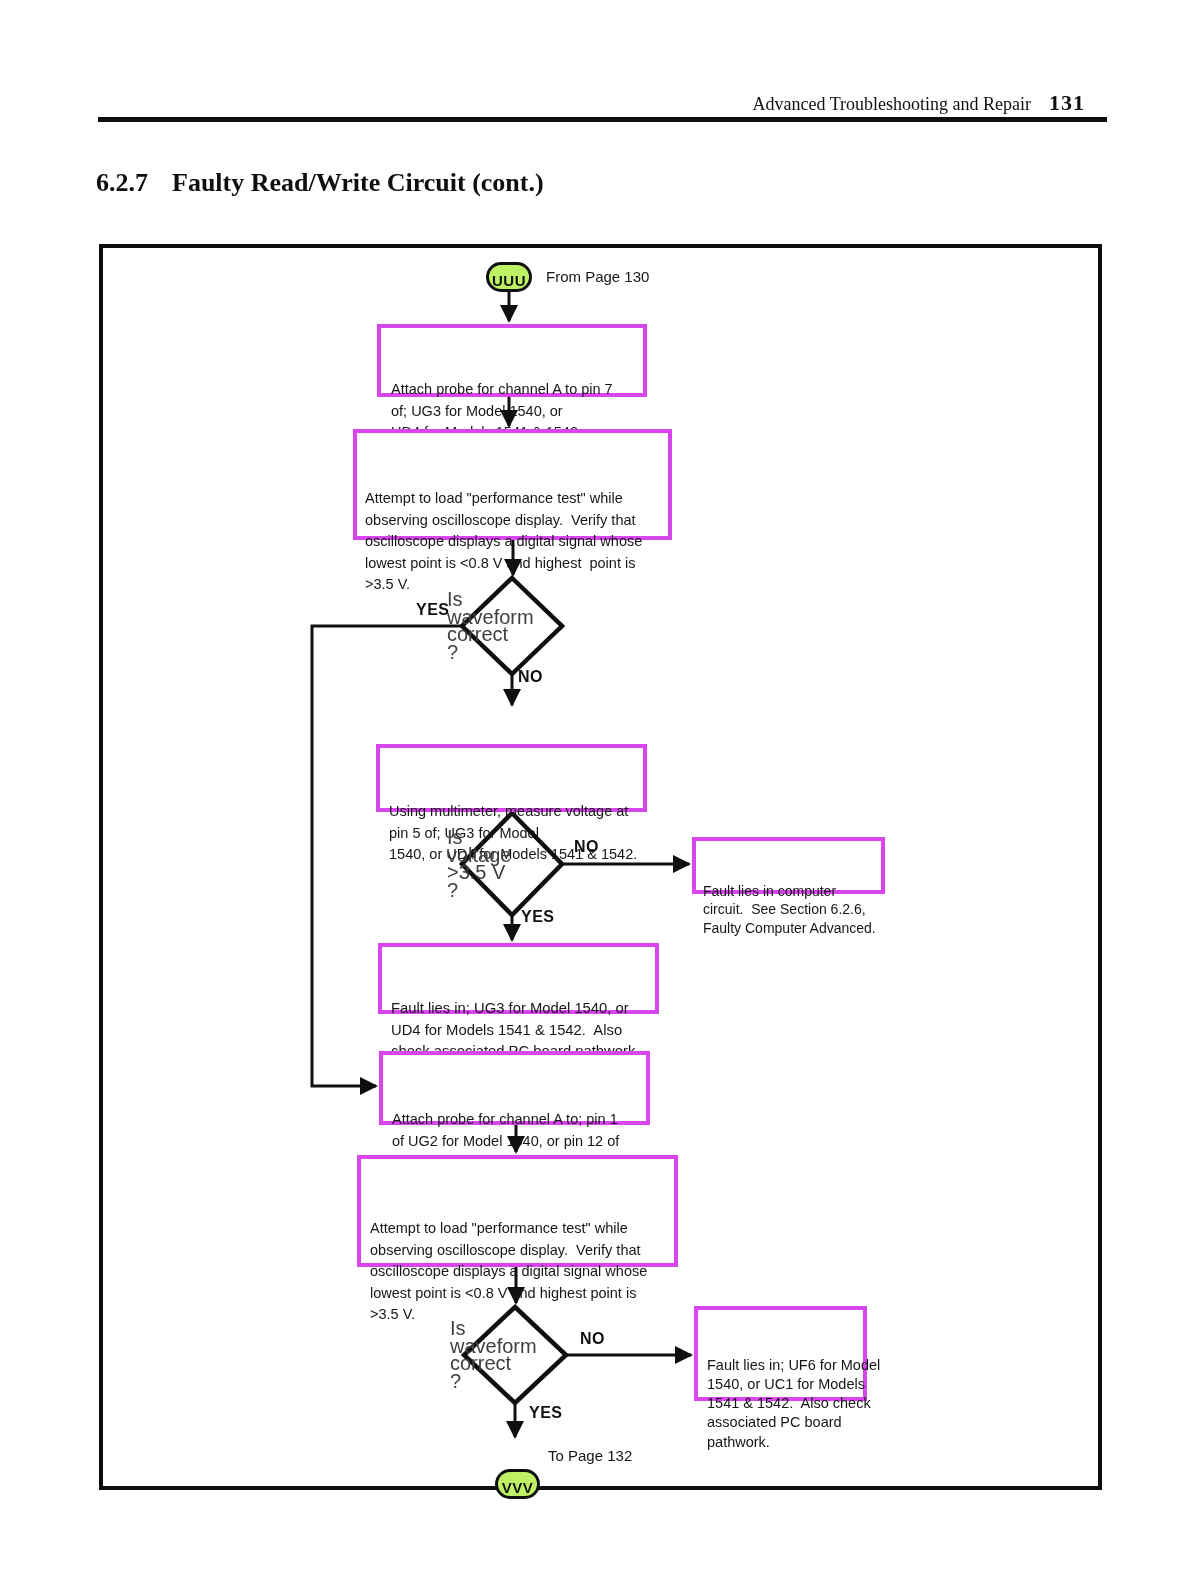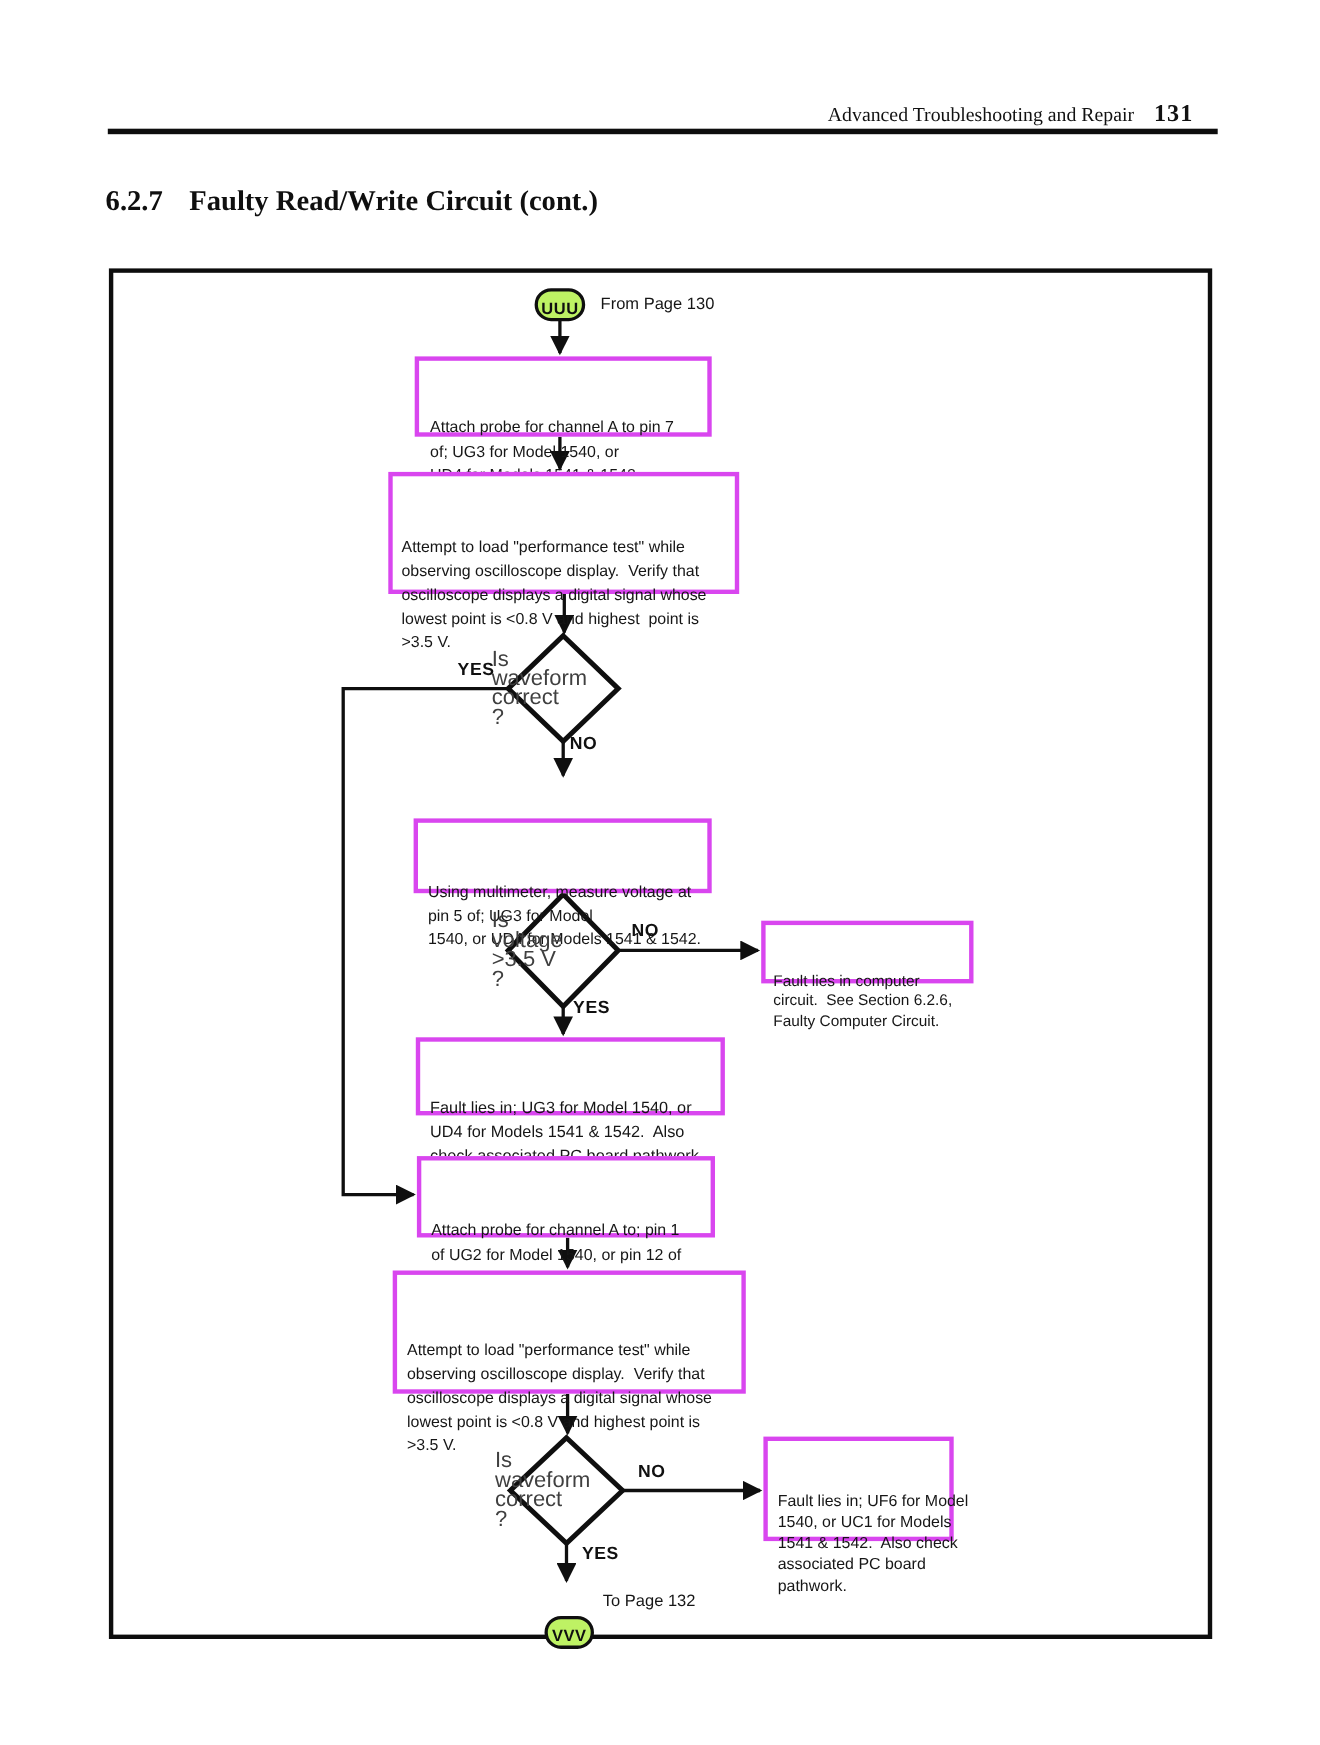--- a/index.html
+++ b/index.html
@@ -121,21 +121,21 @@
   <div class="diamond-text" style="left:447px;top:829px;">Is
 voltage
 &gt;3.5 V
 ?</div>
   <div class="blabel" style="left:574px;top:838px;">NO</div>
   <div class="blabel" style="left:521px;top:908px;">YES</div>
 
   <div class="pbox" style="left:692px;top:837px;width:193px;height:57px;padding:4px 0 0 7px;font-size:14px;line-height:18.4px;">
     <span class="txt">Fault lies in computer
 circuit.  See Section 6.2.6,
-Faulty Computer Circuit.</span>
+Faulty Computer Advanced.</span>
   </div>
 
   <div class="pbox" style="left:378px;top:943px;width:281px;height:71px;padding:8px 0 0 9px;font-size:14.8px;">
     <span class="txt">Fault lies in; UG3 for Model 1540, or
 UD4 for Models 1541 &amp; 1542.  Also
 check associated PC board pathwork.</span>
   </div>
 
   <div class="pbox" style="left:379px;top:1051px;width:271px;height:74px;padding:9px 0 0 9px;line-height:22px;">
     <span class="txt">Attach probe for channel A to; pin 1

